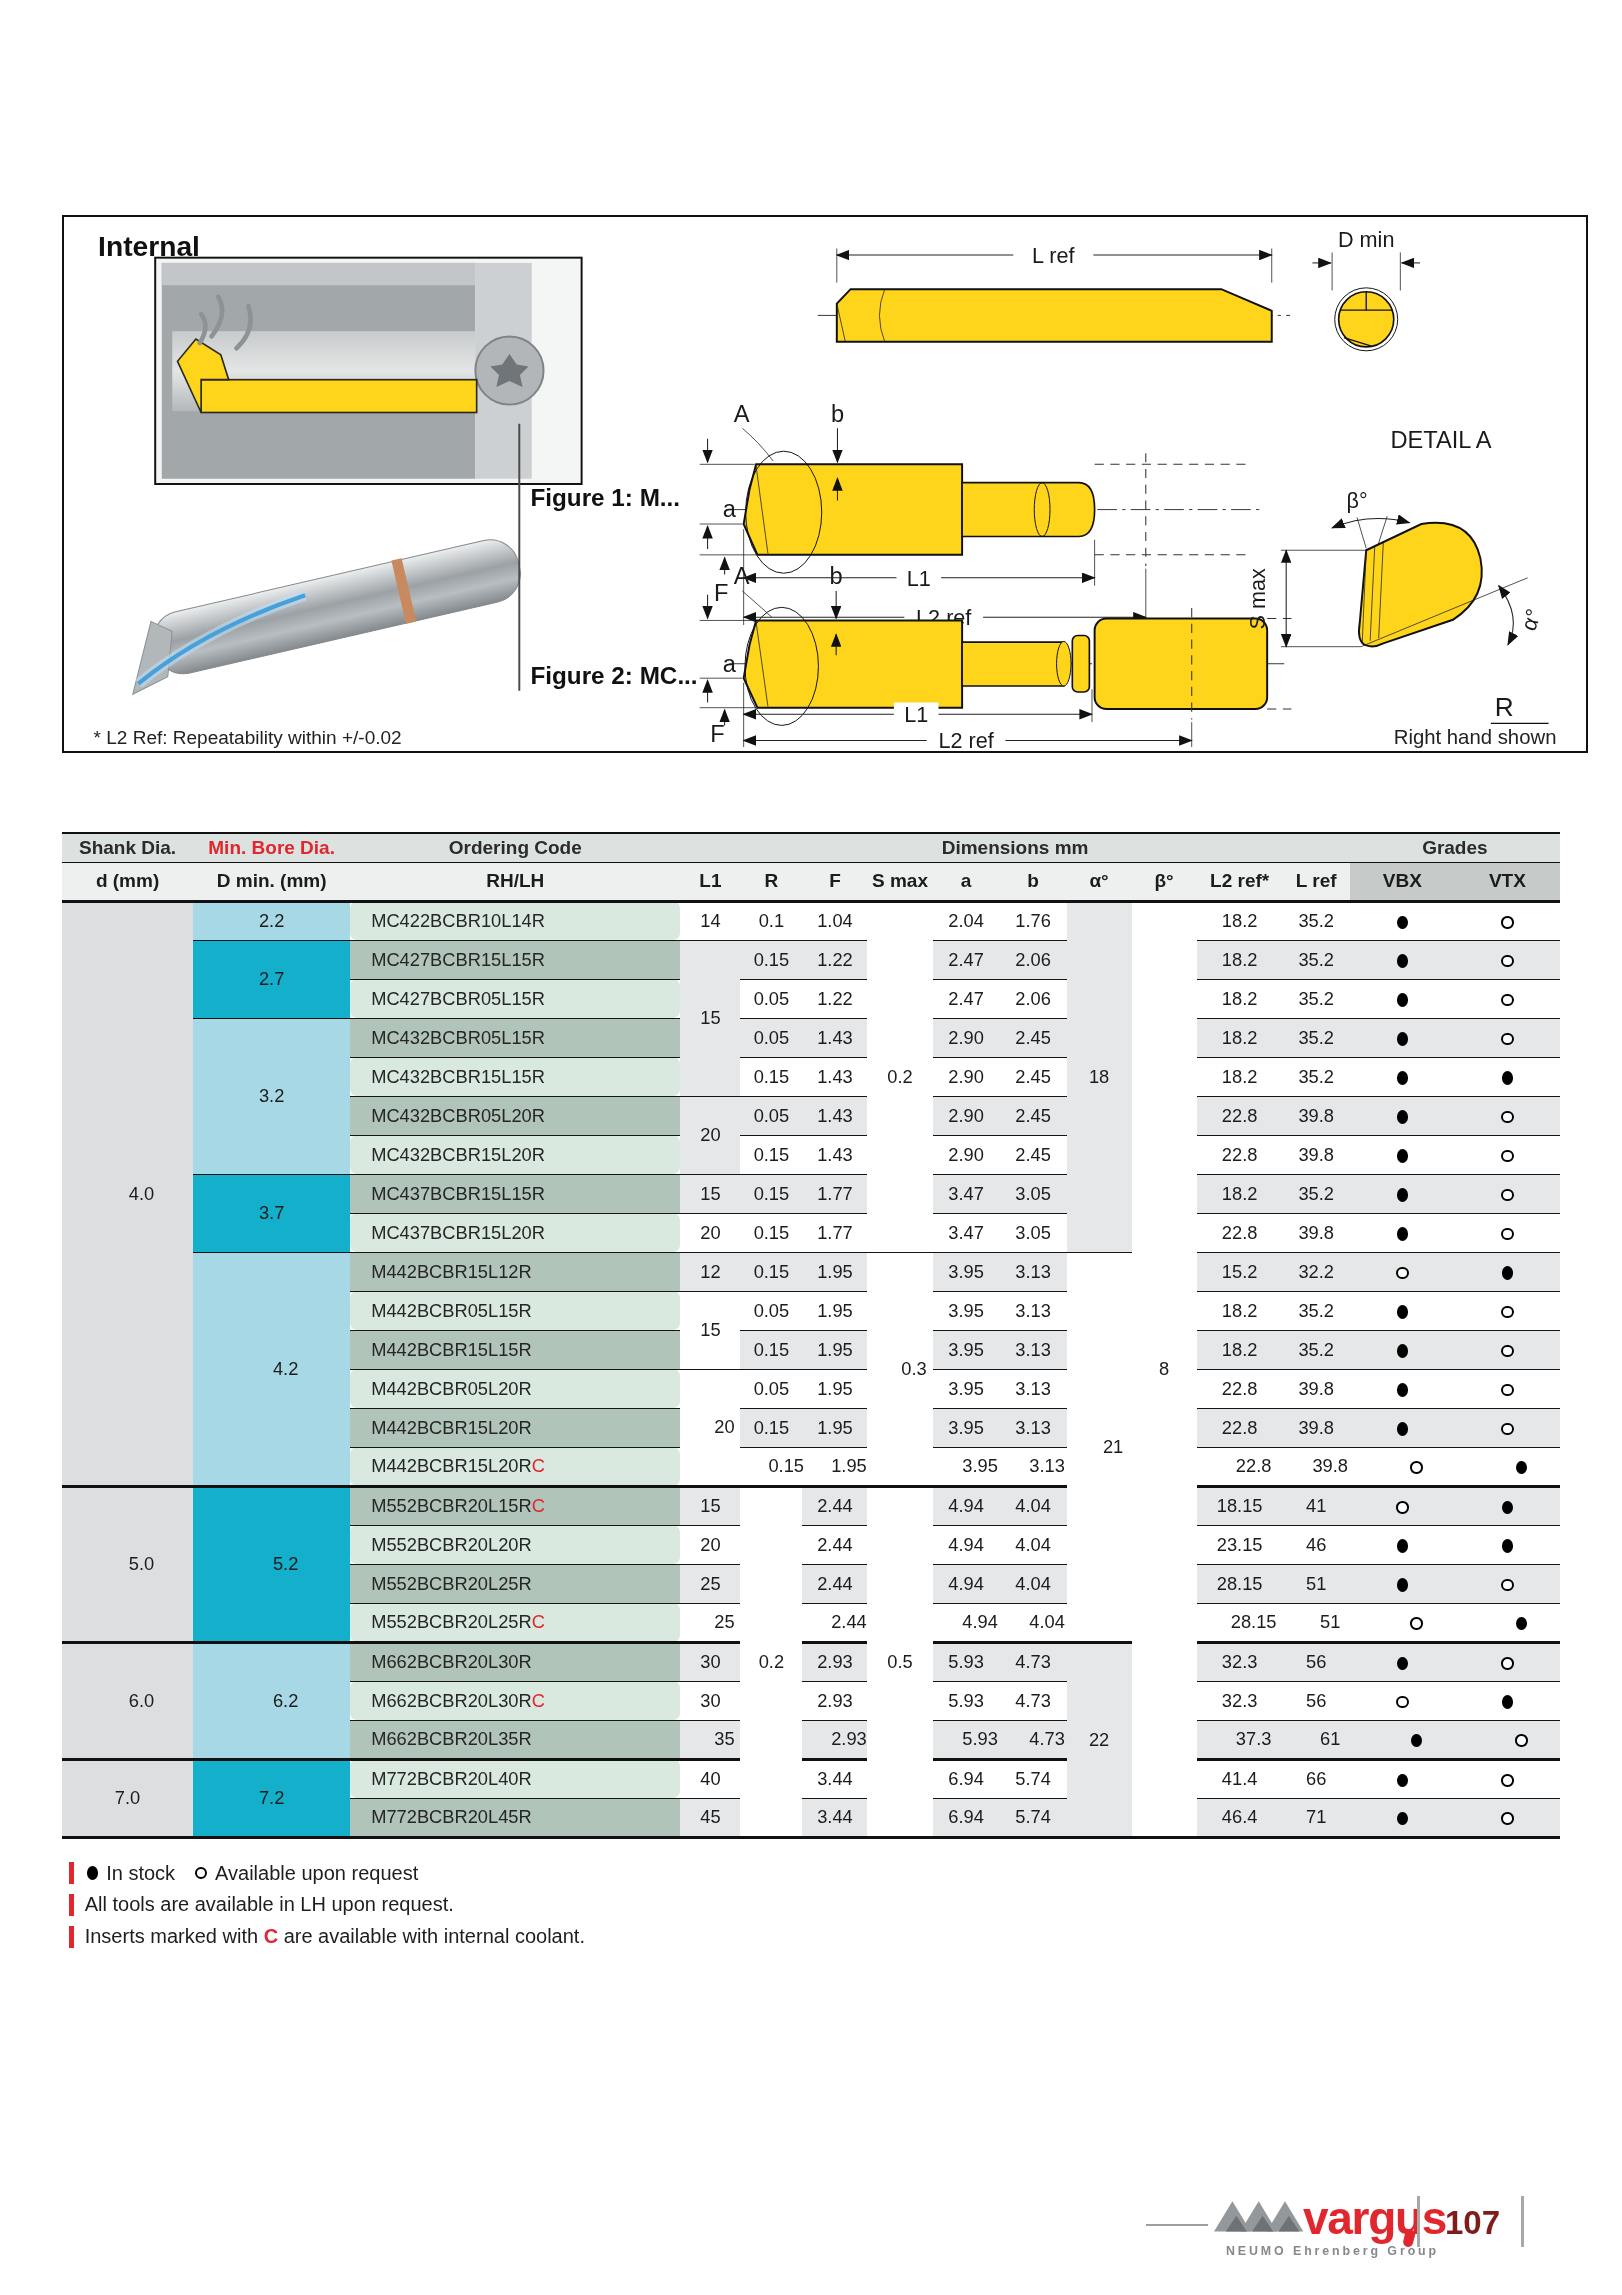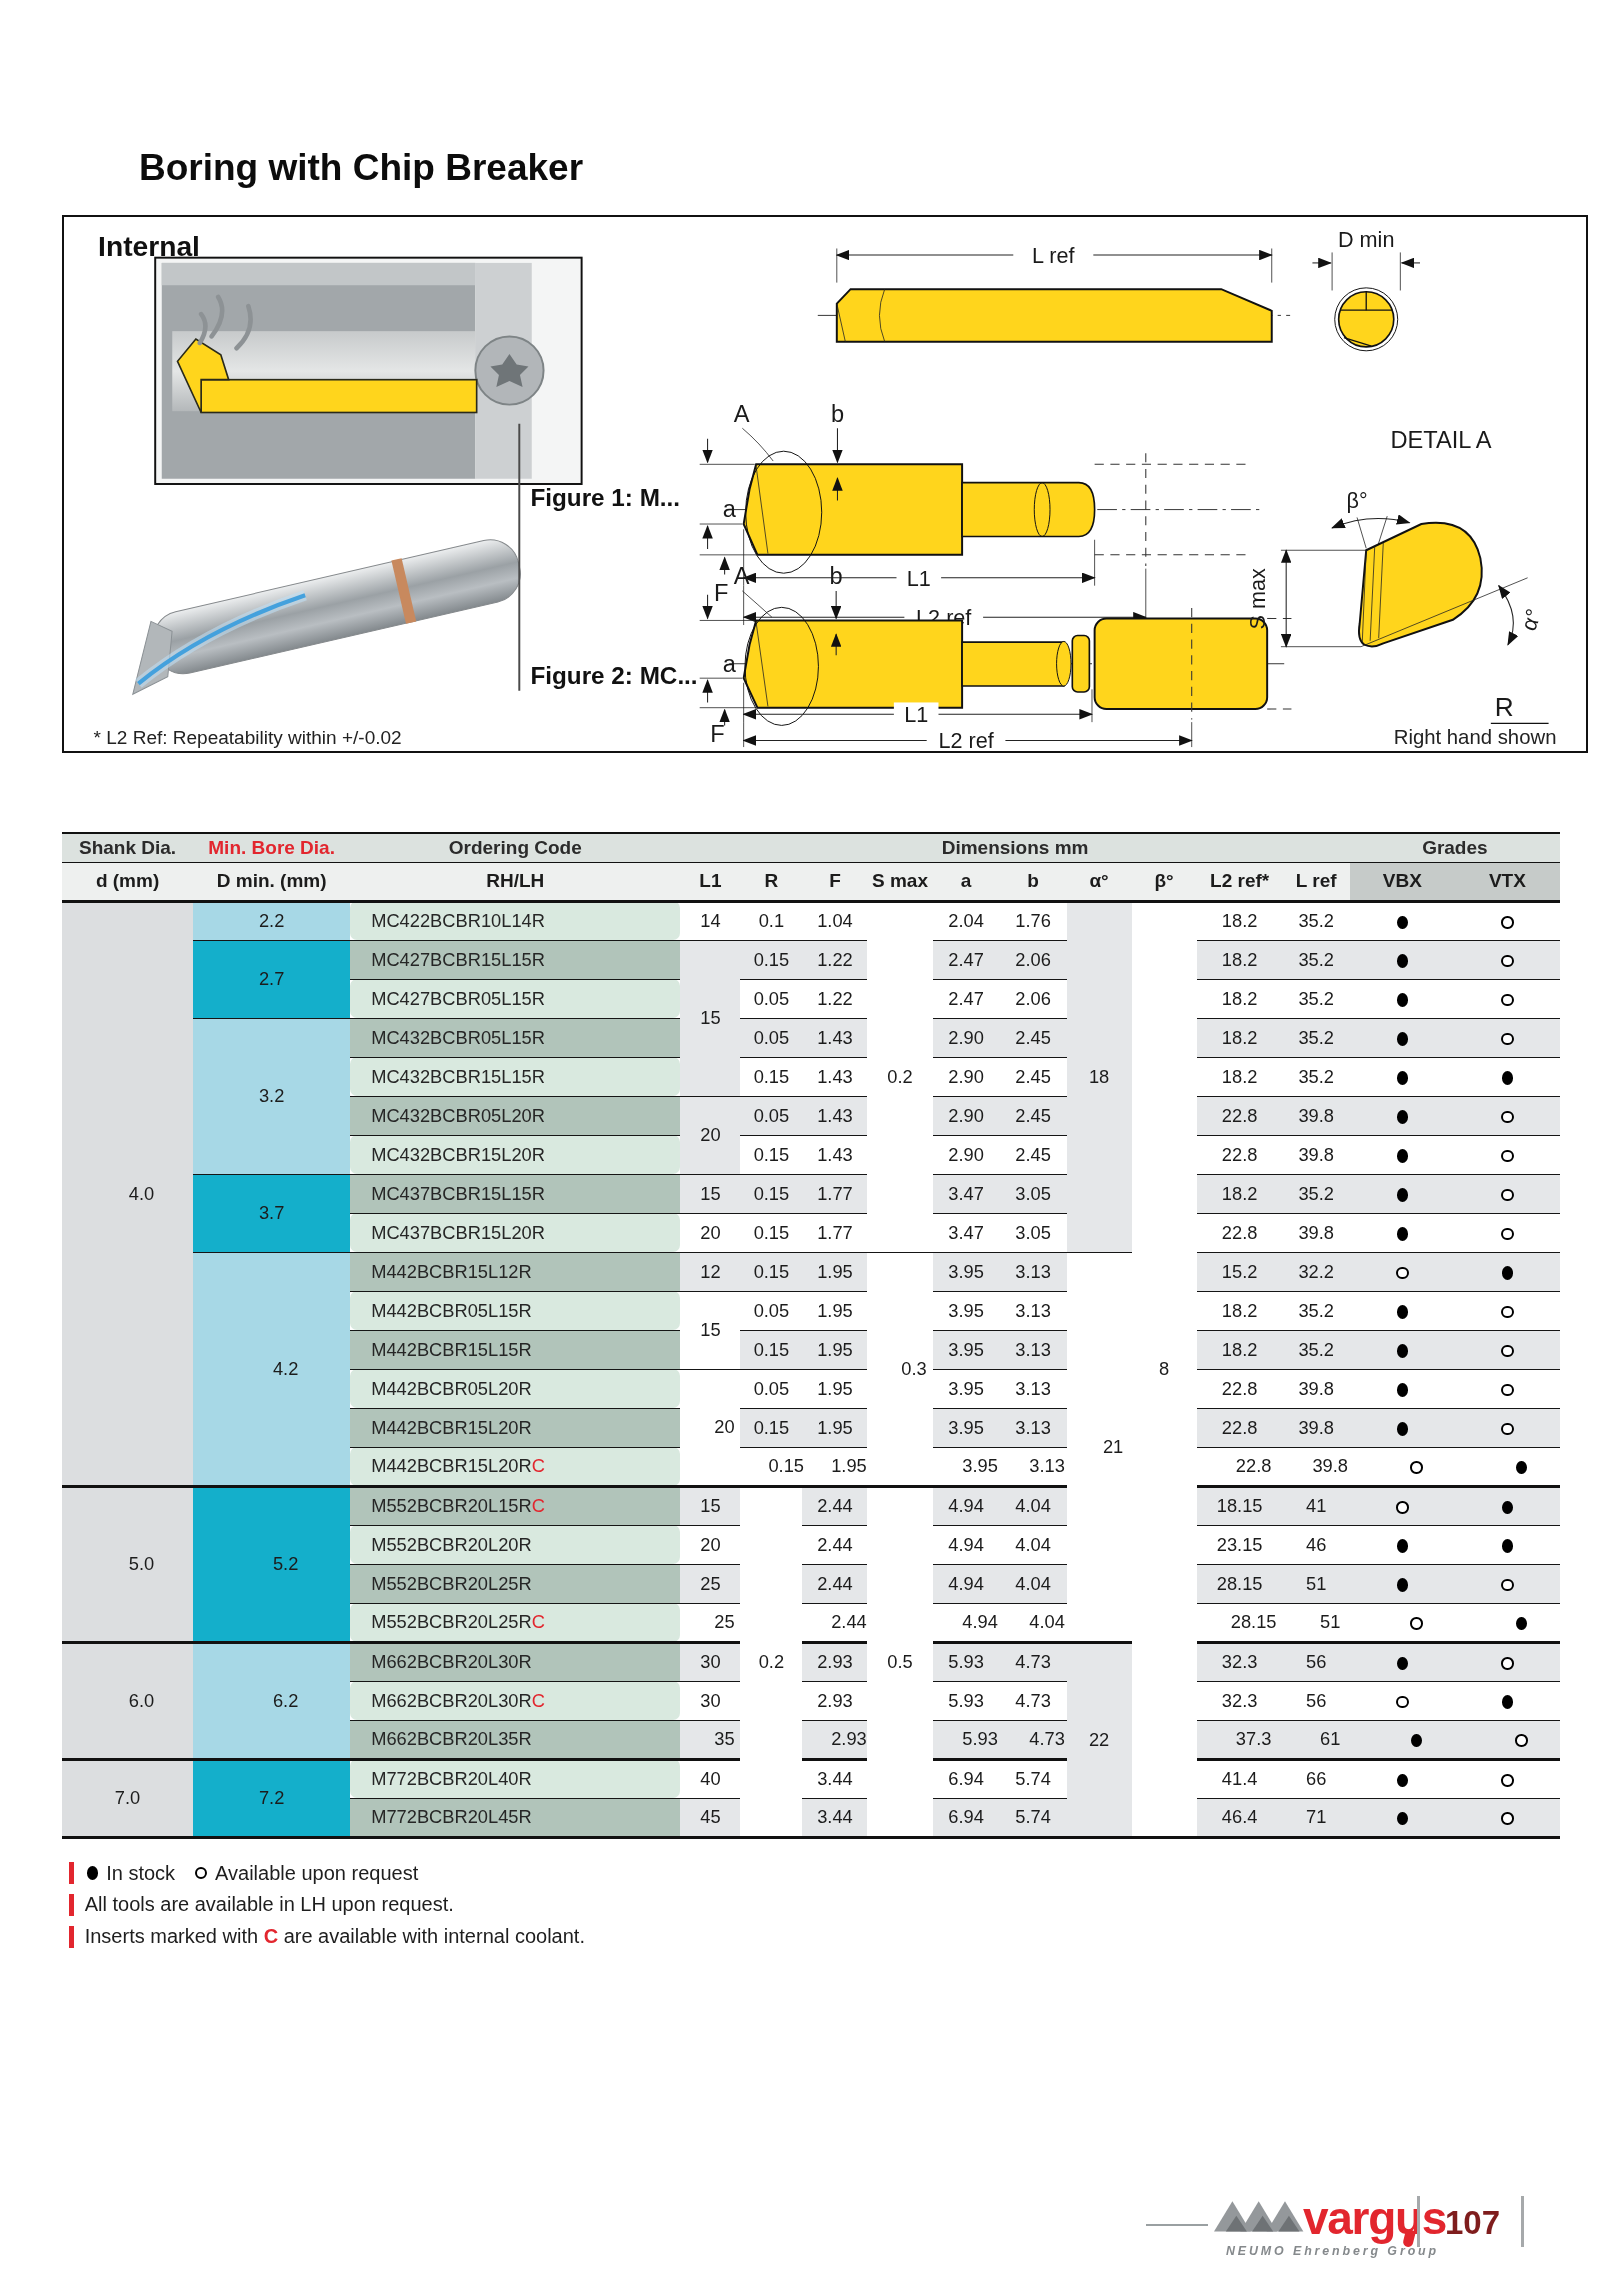--- a/index.html
+++ b/index.html
@@ -42,33 +42,32 @@
   .dot.open{width:8.5px;height:8.5px;border-radius:50%;border:2px solid #000;background:#fff;}
   
   .notes{position:absolute;left:69px;top:1860px;font-size:20px;color:#1e1e1e;}
   .note-line{display:flex;align-items:center;margin-bottom:5.9px;height:26px;}
   .rbar{width:5.2px;height:22px;background:var(--red);margin-right:10.5px;flex:0 0 auto;}
   .note-line .dot{margin:0 7.9px 0 2.6px;}
   .sp{width:17px;}
   
   .hline{position:absolute;left:1146px;top:2224px;width:62px;height:2px;background:#9aa0a2;}
   .brand{position:absolute;left:1303px;top:2191px;font-size:46px;font-weight:800;letter-spacing:-1.3px;color:var(--red);}
-  .brand-group{position:absolute;left:1226px;top:2244px;font-size:12.4px;letter-spacing:2.9px;color:#85898c;font-weight:600;font-style:italic;}
+  .brand-group{position:absolute;left:1226px;top:2244px;font-size:12.4px;letter-spacing:2.9px;color:#85898c;font-weight:600;}
   .vbar{position:absolute;width:2.6px;height:51px;background:#a6a9ab;top:2196px;}
   .pageno{position:absolute;left:1445px;top:2204px;font-size:33px;font-weight:700;color:#7f1d1d;}
   .swoosh{position:absolute;left:1404px;top:2230px;width:9.8px;height:17px;background:var(--red);
           border-radius:1.3px 1.3px 7.9px 7.9px;transform:rotate(14deg);}
   .mountains{position:absolute;left:1214px;top:2196px;}
 </style>
 </head>
 <body>
 
 <div class="page">
 
-  <div class="page-title">Boring with Chip Breaker</div>
 
   <div class="panel">
     <svg viewBox="0 0 2282 814">
       <defs>
         <marker id="ar" markerWidth="13" markerHeight="10" refX="12" refY="5" orient="auto-start-reverse">
           <path d="M0,0 L13,5 L0,10 Z" fill="#111"></path>
         </marker>
         <linearGradient id="metal" x1="0" y1="0" x2="0" y2="1">
           <stop offset="0" stop-color="#eceeef"></stop>
             <stop offset="0.45" stop-color="#9ba1a5"></stop>

